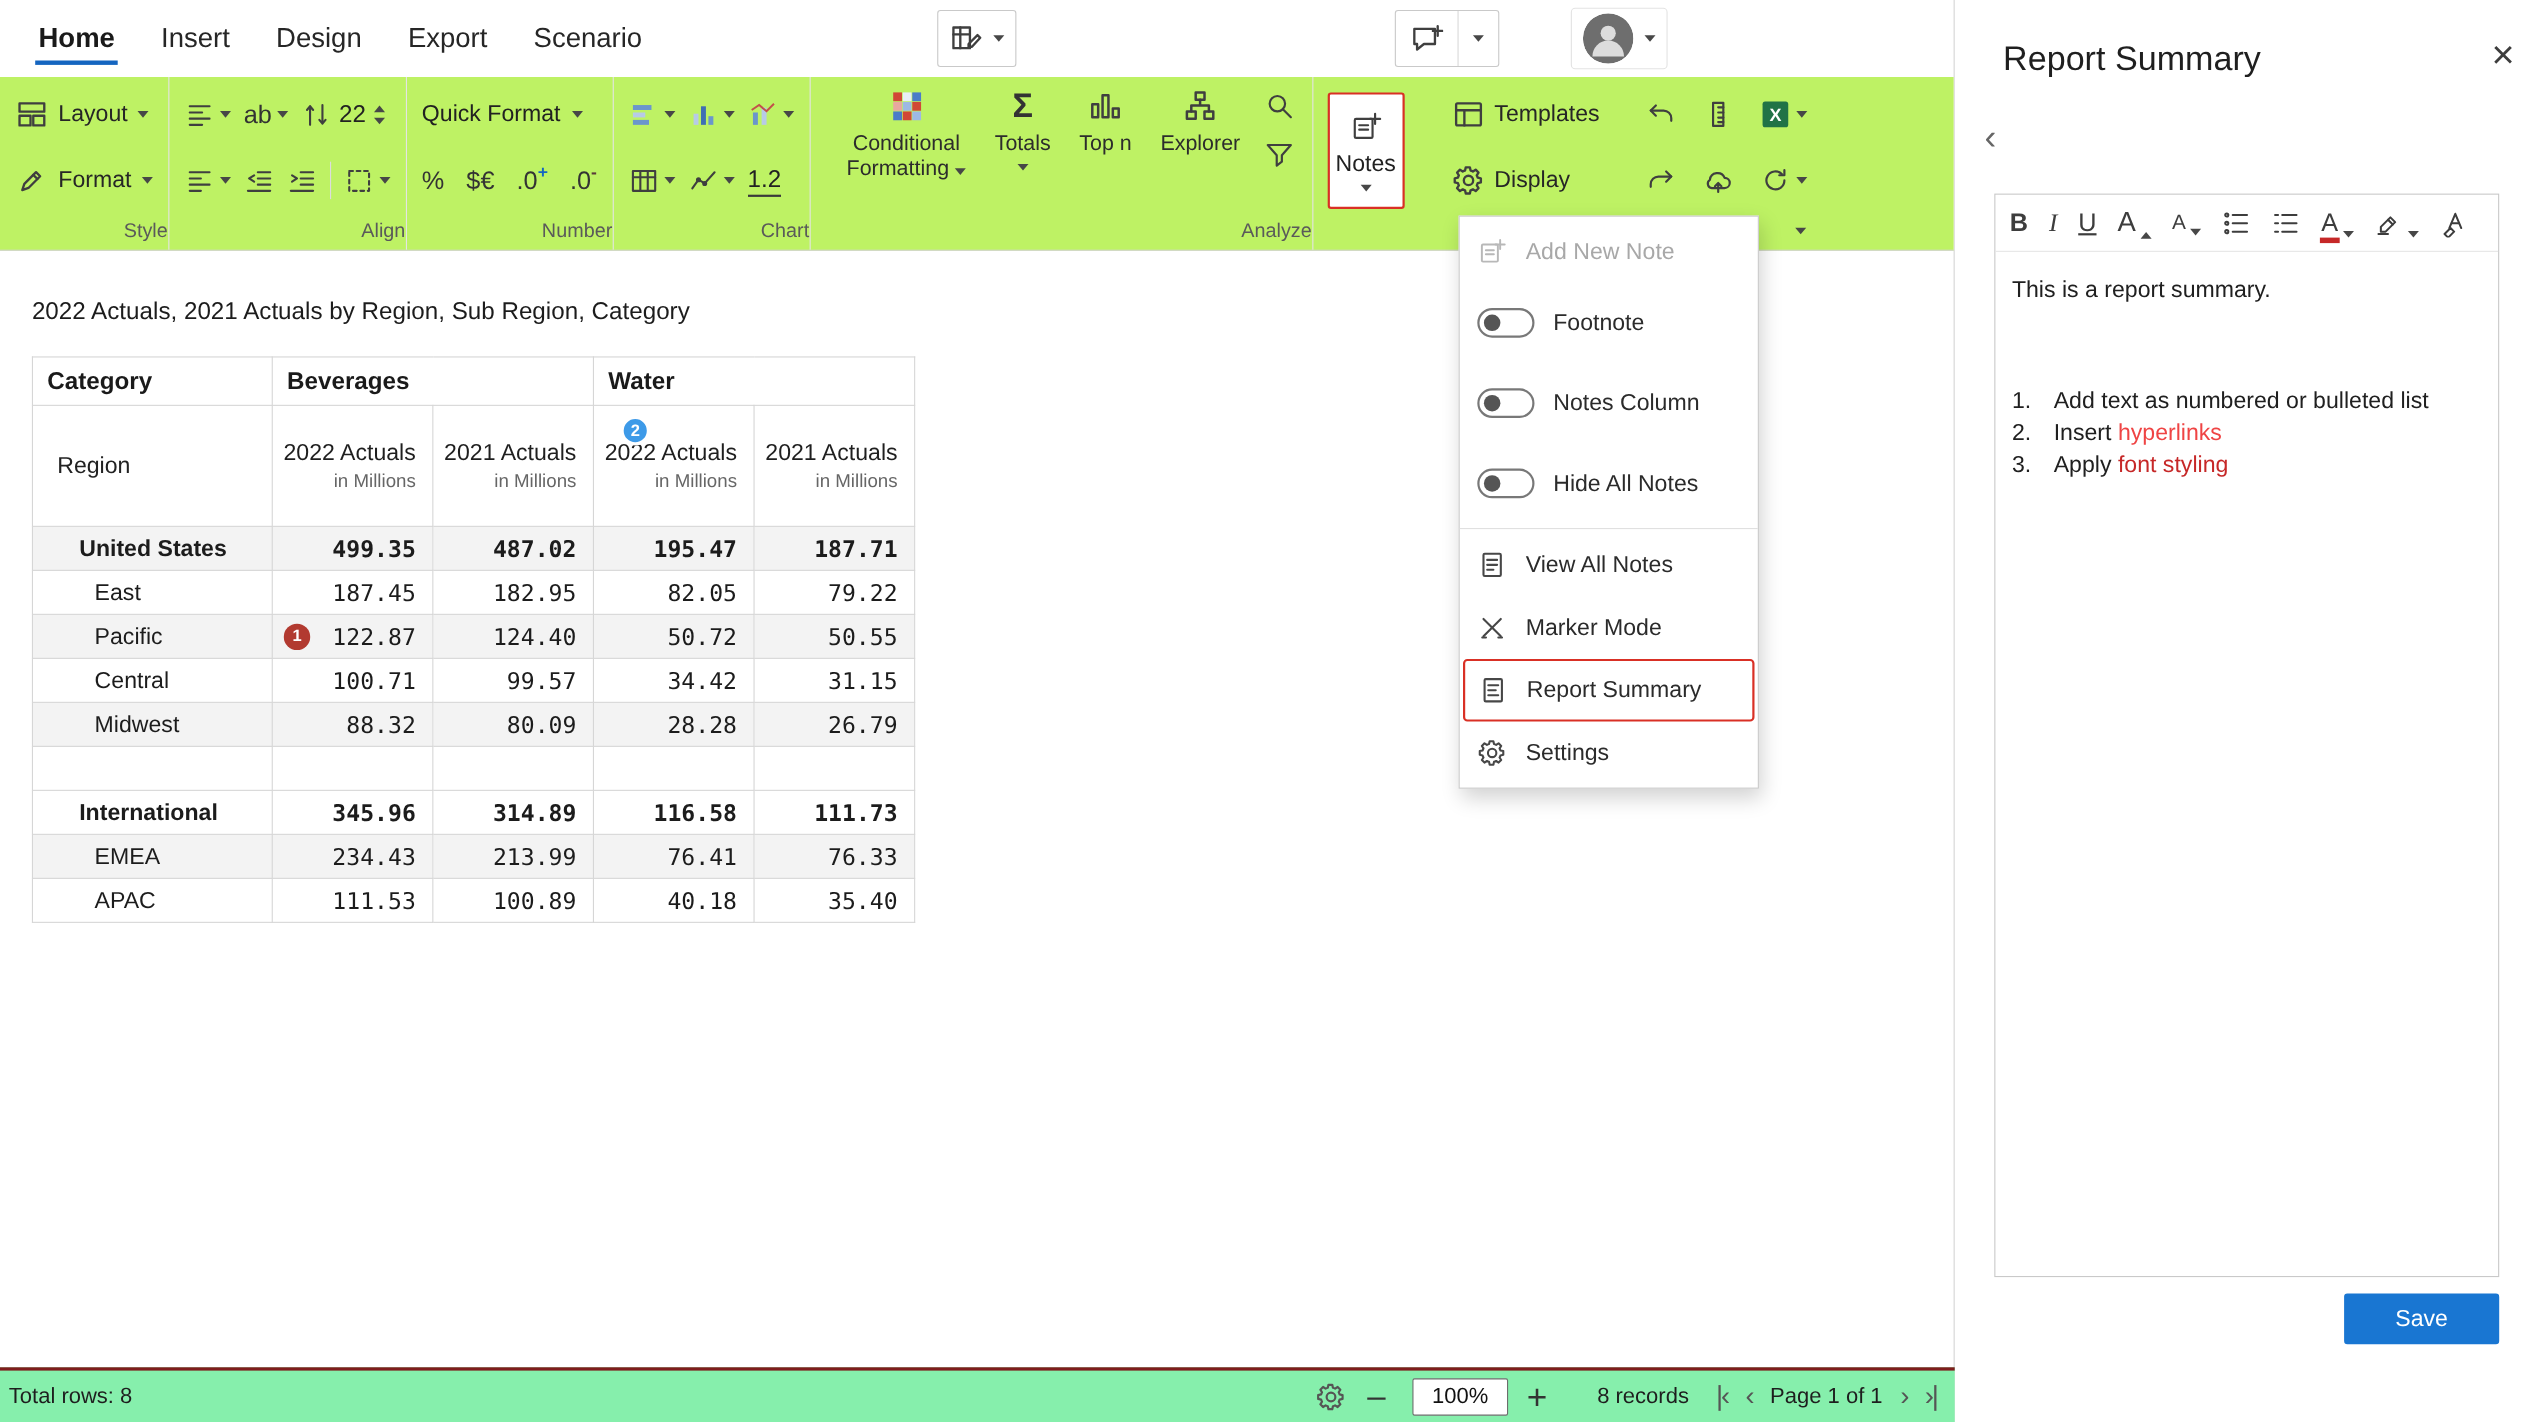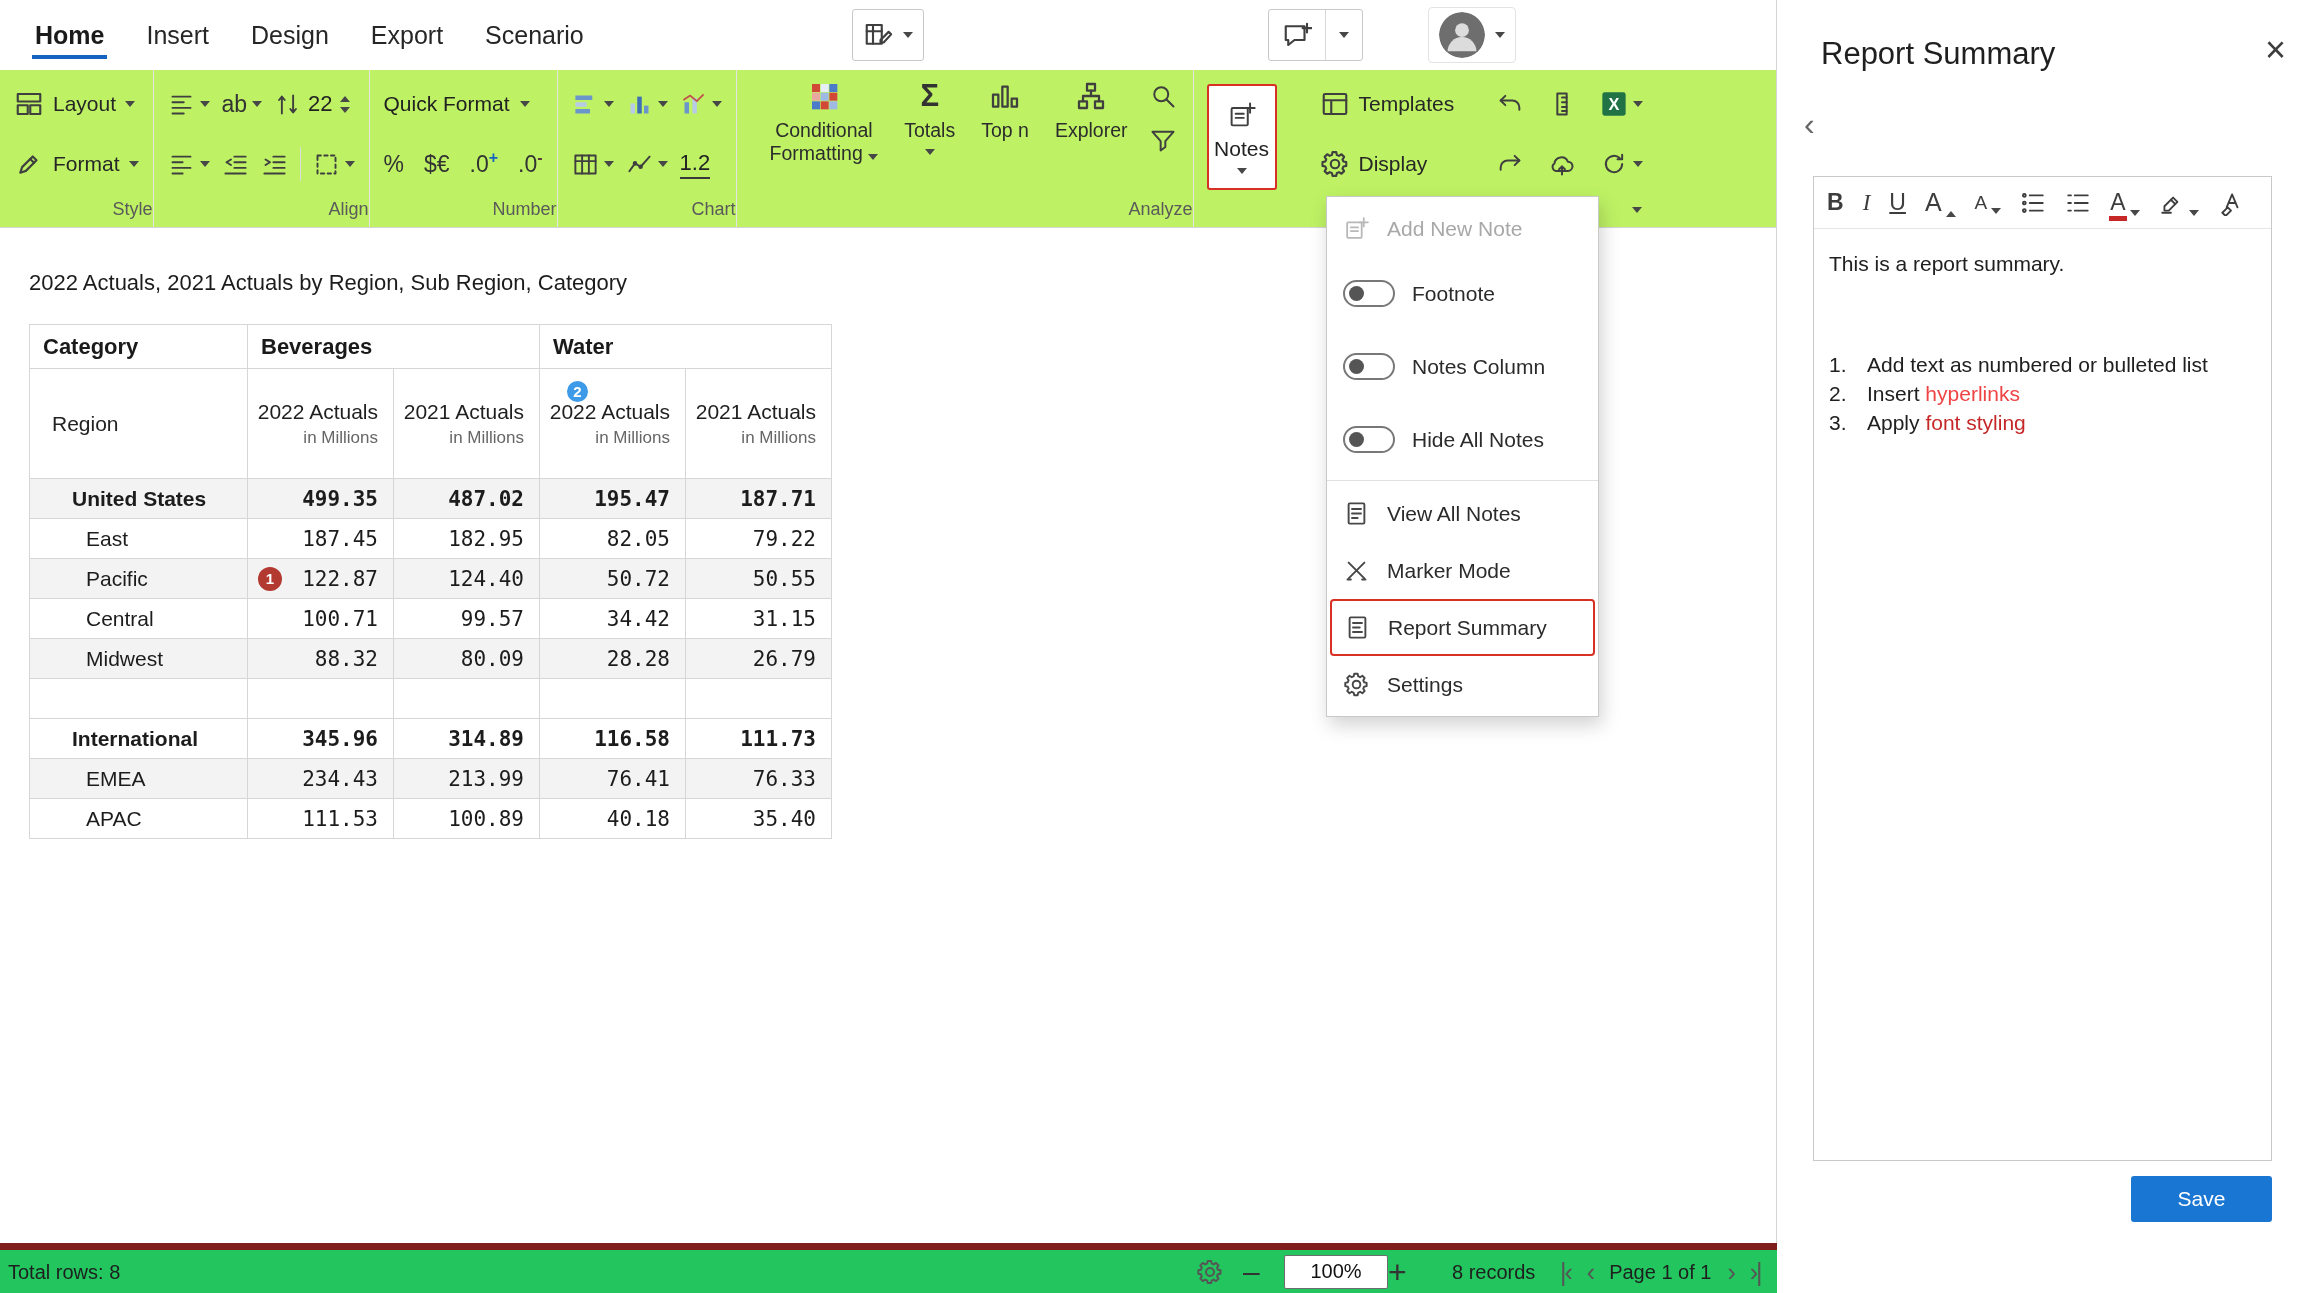--- a/index.html
+++ b/index.html
@@ -107,26 +107,26 @@
   .rname.g{padding-left:42px;}
   .rname.s{padding-left:56px}
   .num{text-align:right;padding-right:15px;font-family:"DejaVu Sans Mono",monospace;font-size:22px;position:relative}
   tr.grp .num,tr.grp .rname{font-weight:bold}
   tr.shaded{background:#f3f3f3}
   .badge{position:absolute;border-radius:50%;color:#fff;display:flex;align-items:center;justify-content:center;font-family:"Liberation Sans",sans-serif;font-weight:bold}
   .badge.red{left:10px;top:50%;transform:translateY(-50%);width:24px;height:24px;font-size:15px;background:#b23a30}
   .badge.blue{left:24px;top:9px;width:27px;height:27px;font-size:15px;background:#3d9ae8;border:3px solid #fff}
 
   
-  .statusbar{position:absolute;left:0;bottom:0;width:1777px;height:50px;border-top:7px solid #7f1d1d;background:#22c55e}
+  .statusbar{position:absolute;left:0;bottom:0;width:1777px;height:50px;border-top:3px solid #7f1d1d;background:#86efac}
   .statusbar > *{position:absolute;top:50%;transform:translateY(-50%)}
   .sb-left{left:8px;font-size:20px;color:#1e1e1e}
   .sb-gear{left:1196px;width:28px;height:28px;color:#555}
   .sb-minus{left:1243px;font-size:30px;color:#333;line-height:20px}
-  .zoom-input{left:1284px;width:104px;height:34px;border:1px solid #6d6d6d;border-radius:2px;font-size:20px;text-align:center;font-family:"Liberation Sans",sans-serif;color:#111;background:#fff}
+  .zoom-input{left:1284px;width:87px;height:34px;border:1px solid #6d6d6d;border-radius:2px;font-size:20px;text-align:center;font-family:"Liberation Sans",sans-serif;color:#111;background:#fff}
   .sb-plus{left:1388px;font-size:32px;color:#333}
   .sb-records{left:1452px;font-size:20px;color:#1e1e1e}
   .sb-pager{left:1560px;display:flex;align-items:center;gap:16px}
   .pg{font-size:25px;color:#555;letter-spacing:-2px}
   .pg-label{font-size:20px;color:#1e1e1e}
 
   
   .panel-head{position:relative;padding:36px 0 0 43px}
   .panel-title{font-size:31px;color:#1f1f1f}
   .panel-close{position:absolute;right:18px;top:32px;font-size:36px;color:#3d3d3d;line-height:36px}

